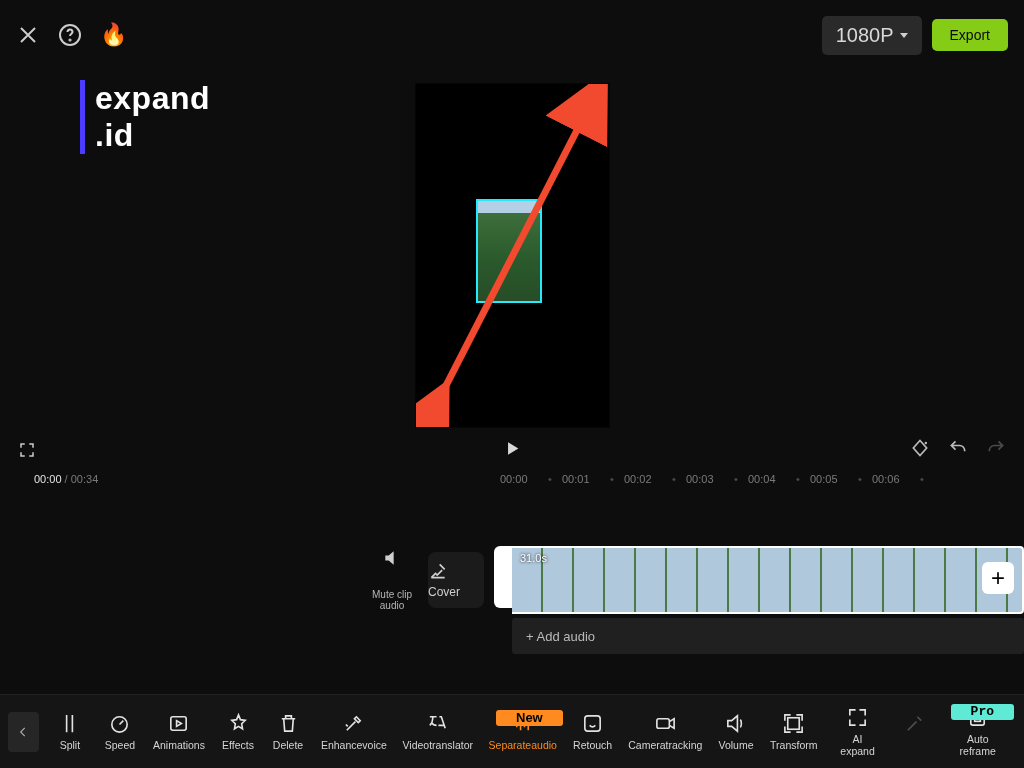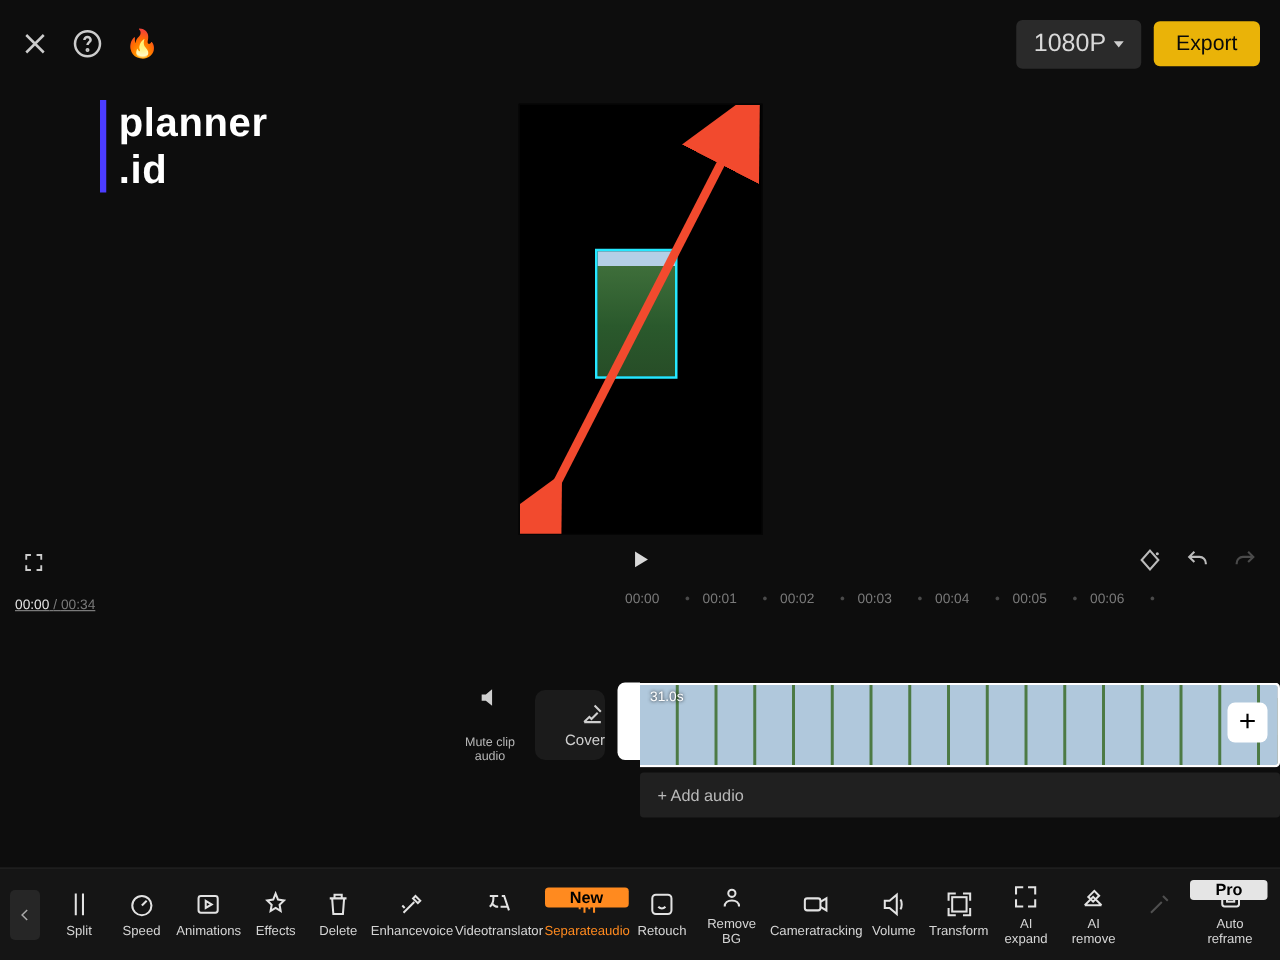--- a/index.html
+++ b/index.html
@@ -20,22 +20,22 @@
   .topbar .right { margin-left:auto; display:flex; gap:10px; align-items:center;}
   .icon { display:inline-flex; align-items:center; justify-content:center;}
   .close-icon svg, .help-icon svg { width:24px;height:24px;stroke:#ccc;fill:none;stroke-width:2;}
   .flame-icon { color:#ff5c1f; font-size:22px;}
   .res-btn {
     background:#2a2a2a; color:#d8d8d8; border-radius:5px;
     padding:8px 14px; font-size:20px; display:flex; gap:6px; align-items:center;
     cursor:pointer;
   }
   .export-btn {
-    background:#eab308; color:#0a0a0a; border-radius:5px;
-    padding:8px 18px; font-size:17px; font-weight:500; cursor:pointer;
+    background:#84cc16; color:#0a0a0a; border-radius:5px;
+    padding:8px 18px; font-size:14px; font-weight:500; cursor:pointer;
   }
   
   .watermark {
     position:absolute; left:80px; top:80px; display:flex;
   }
   .watermark .bar { width:5px; background:#4b3cff; margin-right:10px;}
   .watermark .txt { color:#fff; font-weight:800; font-size:32px; line-height:1.15; letter-spacing:0.5px;}
   
   .preview-area {
     position:absolute; left:0; right:0; top:70px; height:370px;
@@ -57,38 +57,38 @@
     display:flex; align-items:center; padding:0 18px;
   }
   .play-btn { position:absolute; left:50%; transform:translateX(-50%); }
   .play-btn svg{width:19px;height:19px;fill:#d8d8d8;}
   .fullscreen-icon svg{width:18px;height:18px;stroke:#ccc;fill:none;stroke-width:2;}
   .ctrl-right { margin-left:auto; display:flex; gap:18px; align-items:center;}
   .ctrl-right svg{width:20px;height:20px;stroke:#bbb;fill:none;stroke-width:2;}
   
   .timeline-header {
     position:absolute; left:0; right:0; top:468px; height:22px;
-    display:flex; align-items:flex-end; padding:0 12px;
-    font-size:11px; color:#7a7a7a;text-decoration:underline;
+    display:flex; align-items:center; padding:0 34px;
+    font-size:11px; color:#7a7a7a;
   }
   .th-left .cur { color:#e4e4e4;}
   .ruler {
     position:absolute; left:500px; top:468px; right:0; height:22px;
     display:flex; align-items:center; font-size:11px; color:#7a7a7a;
   }
   .ruler span { width:62px; text-align:left; position:relative;}
   .ruler span::after{content:"•"; position:absolute; left:48px; color:#4a4a4a;}
   .timeline-body {
     position:absolute; left:0; right:0; top:494px; height:196px;
   }
   
   .clip-btns { position:absolute; left:368px; top:548px; display:flex; gap:12px; align-items:center;}
   .mute-btn { width:48px; display:flex; flex-direction:column; align-items:center; gap:21px; font-size:10px; color:#b6b6b6; text-align:center;}
   .mute-btn svg{width:20px;height:20px;fill:#cfcfcf;}
-  .cover-btn { width:56px; height:56px; background:#1b1b1b; border-radius:8px; display:flex; flex-direction:column; align-items:flex-end; justify-content:center; gap:4px; font-size:12px; color:#cfcfcf; cursor:pointer;}
+  .cover-btn { width:56px; height:56px; background:#1b1b1b; border-radius:8px; display:flex; flex-direction:column; align-items:flex-start; justify-content:center; gap:4px; font-size:12px; color:#cfcfcf; cursor:pointer;}
   .cover-btn svg{width:20px;height:20px;stroke:#cfcfcf;fill:none;stroke-width:2;}
   
   .handle-l{position:absolute;left:494px;top:546px;width:18px;height:62px;background:#fff;border-radius:6px 0 0 6px;}
   .clip-track {
     position:absolute; left:512px; top:546px; right:0; height:68px;
     border:2px solid #fff; border-left:none; border-radius:0 4px 4px 0;
     overflow:hidden;
     background: repeating-linear-gradient(90deg,
       #b0c8dc 0 29px, #4c7a44 29px 31px) 0 0/31px 10px,
       linear-gradient(to bottom,#b0c8dc 0 10px,#4c7244 10px 40px,#2e5a2e 40px 62px);
@@ -108,21 +108,21 @@
     border-top:1px solid #222;
   }
   .back-btn { width:32px; height:40px; background:#262626; border-radius:4px; display:flex; align-items:center; justify-content:center; margin-right:6px; cursor:pointer;}
   .back-btn svg{width:14px;height:14px;stroke:#aaa;fill:none;stroke-width:2;}
   .tool { display:flex; flex-direction:column; align-items:center; gap:5px; font-size:10.5px; color:#d5d5d5; cursor:pointer; padding:0 9px; text-align:center; line-height:1.1; position:relative; min-width:50px;}
   .tool.dis { color:#4f4f4f;}
   .tool svg{width:23px;height:23px;stroke:#e2e2e2;fill:none;stroke-width:1.7;}
   .tool.dis svg{stroke:#4f4f4f;}
   .badge{position:absolute;top:-2px;right:2px;font-size:13px;padding:1px 20px;border-radius:3px;font-weight:600;}
   .badge.new{background:#ff8a1f;color:#000;}
-  .badge.pro{background:#e5e5e5;color:#000;}
+  .badge.pro{background:#5eead4;color:#000;font-family:Liberation Mono, monospace;}
   .caret-down{width:0;height:0;border-left:4px solid transparent;border-right:4px solid transparent;border-top:5px solid #cfcfcf;}
   .two-line{display:flex;flex-direction:row;}
 </style>
 </head>
 <body>
 
 <div class="topbar">
   <div class="left">
     <span class="icon close-icon">
       <svg viewBox="0 0 24 24">
@@ -143,21 +143,21 @@
       <span>1080P</span>
       <span class="caret-down"></span>
     </div>
     <div class="export-btn">Export</div>
   </div>
 </div>
 
 <div class="watermark">
   <div class="bar"></div>
   <div class="txt">
-    <div>planner</div>
+    <div>expand</div>
     <div>.id</div>
   </div>
 </div>
 
 <div class="preview-area">
   <div class="canvas">
     <div class="clip-sel"></div>
     <svg class="arrow-svg" viewBox="0 0 195 345">
       <defs>
         <marker id="ah" markerWidth="10" markerHeight="10" refX="5" refY="5" orient="auto">
@@ -307,27 +307,20 @@
   </div>
   <div class="tool">
     <svg viewBox="0 0 24 24">
         <rect x="4" y="4" width="16" height="16" rx="3"></rect>
         <path d="M9 14c1 1 2 1.5 3 1.5s2-.5 3-1.5"></path>
       </svg>
     <span>Retouch</span>
   </div>
   <div class="tool">
     <svg viewBox="0 0 24 24">
-        <circle cx="12" cy="9" r="3"></circle>
-        <path d="M6 20c0-3 2.5-5 6-5s6 2 6 5"></path>
-      </svg>
-    <span>Remove BG</span>
-  </div>
-  <div class="tool">
-    <svg viewBox="0 0 24 24">
         <rect x="3" y="7" width="13" height="10" rx="2"></rect>
         <path d="M16 10l5-3v10l-5-3"></path>
       </svg>
     <span class="two-line">
         <span>Camera</span>
         <span>tracking</span>
       </span>
   </div>
   <div class="tool">
     <svg viewBox="0 0 24 24">
@@ -342,26 +335,20 @@
         <path d="M3 9V3h6M21 9V3h-6M3 15v6h6M21 15v6h-6"></path>
       </svg>
     <span>Transform</span>
   </div>
   <div class="tool">
     <svg viewBox="0 0 24 24">
         <path d="M4 10V4h6M20 10V4h-6M4 14v6h6M20 14v6h-6"></path>
       </svg>
     <span>AI expand</span>
   </div>
-  <div class="tool">
-    <svg viewBox="0 0 24 24">
-        <path d="M5 19l7-7 7 7M5 19h14M8 12l5-5 4 4-5 5z"></path>
-      </svg>
-    <span>AI remove</span>
-  </div>
   <div class="tool dis">
     <svg viewBox="0 0 24 24">
         <path d="M5 19l9-9m1-5l4 4"></path>
       </svg>
     <span>&nbsp;</span>
   </div>
   <div class="tool">
     <span class="badge pro">Pro</span>
     <svg viewBox="0 0 24 24">
         <rect x="5" y="4" width="14" height="16" rx="2"></rect>

